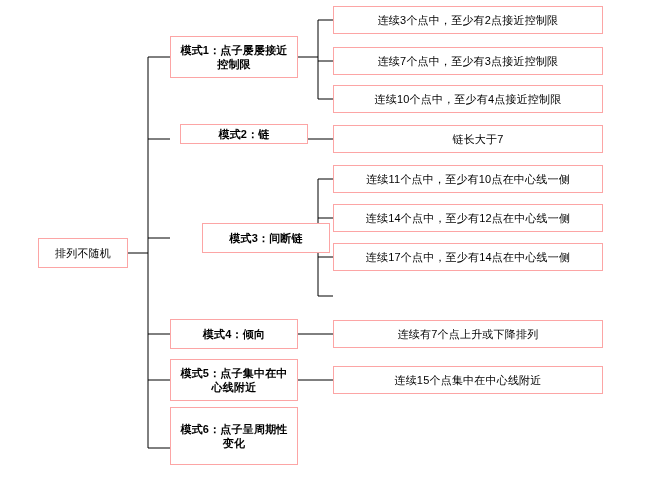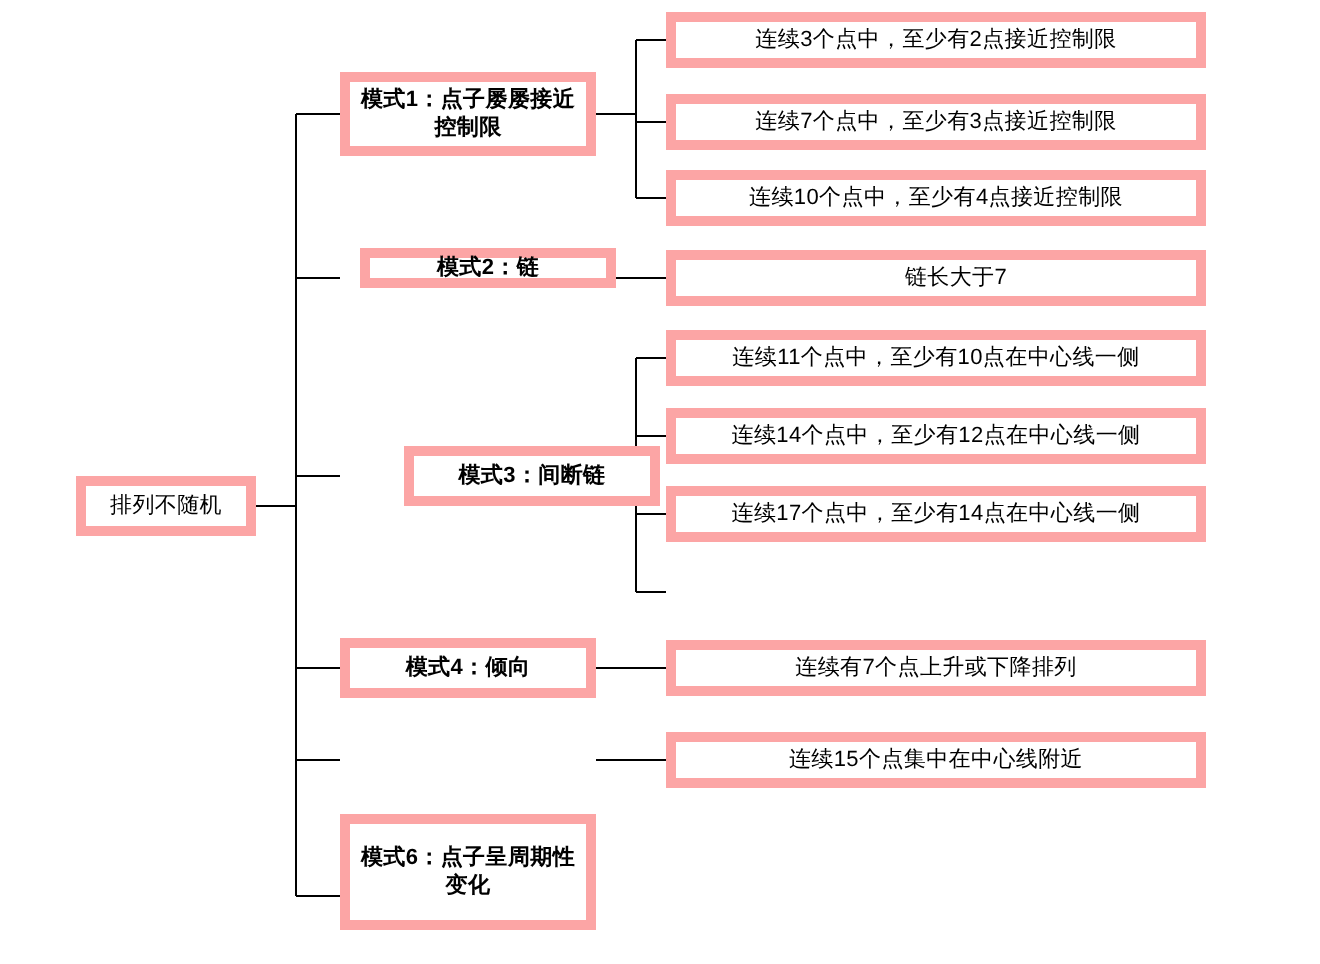--- a/index.html
+++ b/index.html
@@ -21,21 +21,21 @@
   #edges {
     position: absolute;
     left: 0;
     top: 0;
     width: 660px;
     height: 482px;
   }
   .node {
     position: absolute;
     box-sizing: border-box;
-    border: 5px solid #fca5a5;
+    border: 1px solid #fca5a5;
     background: #ffffff;
     color: #000000;
     font-size: 11px;
     line-height: 14px;
     display: flex;
     align-items: center;
     justify-content: center;
     text-align: center;
     padding: 2px 4px;
     letter-spacing: 0.2px;
@@ -105,20 +105,23 @@
   </div>
 
   <div class="node level2" style="left:170px; top:223px; width:128px; height:30px;margin-left:32px;">
     <span>模式3：间断链</span>
   </div>
 
   <div class="node level2" style="left:170px; top:319px; width:128px; height:30px;">
     <span>模式4：倾向</span>
   </div>
 
+  <div class="node level2" style="left:170px; top:359px; width:128px; height:42px;">
+    <span>模式5：点子集中在中心线附近</span>
+  </div>
 
   <div class="node level2" style="left:170px; top:407px; width:128px; height:58px;">
     <span>模式6：点子呈周期性变化</span>
   </div>
 
   <div class="node leaf" style="left:333px; top:6px; width:270px; height:28px;">
     <span>连续3个点中，至少有2点接近控制限</span>
   </div>
 
   <div class="node leaf" style="left:333px; top:47px; width:270px; height:28px;">

